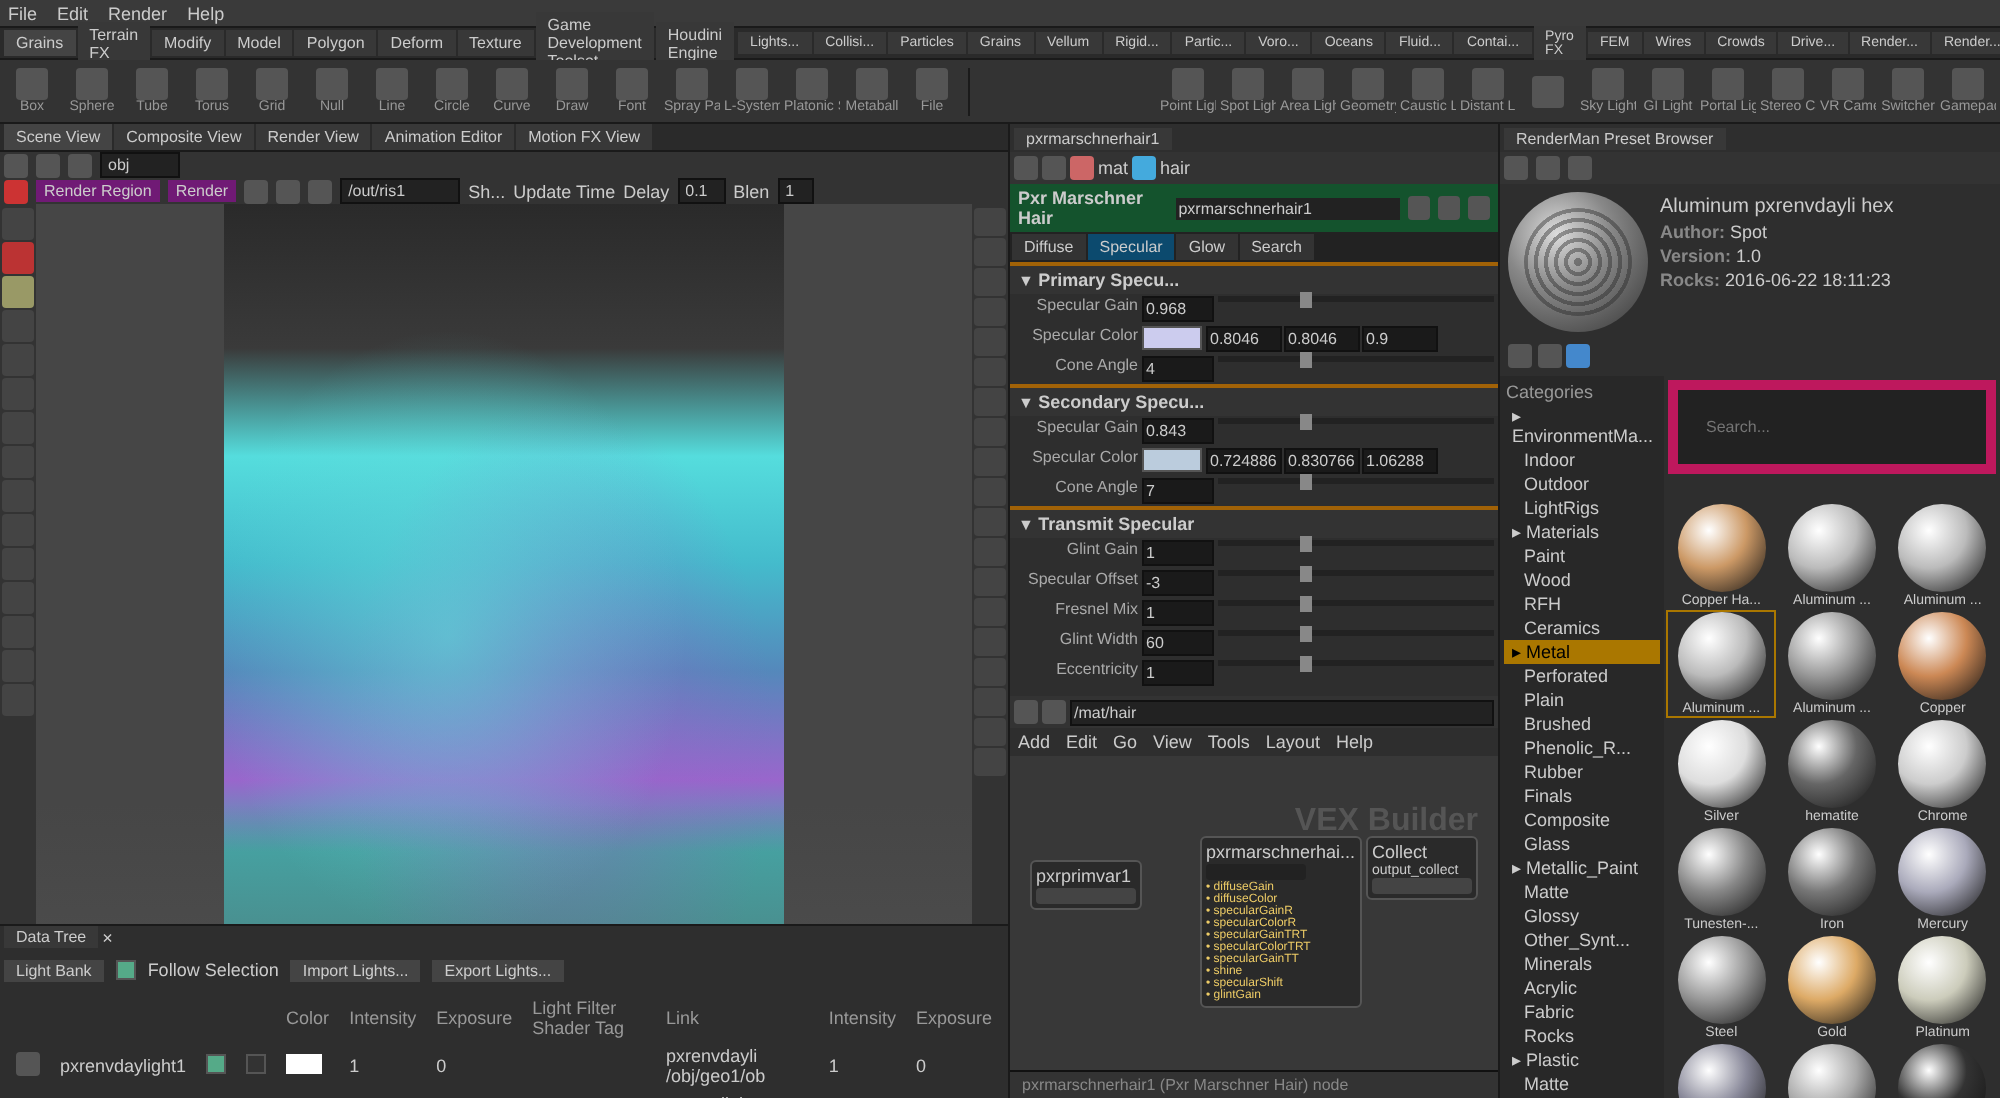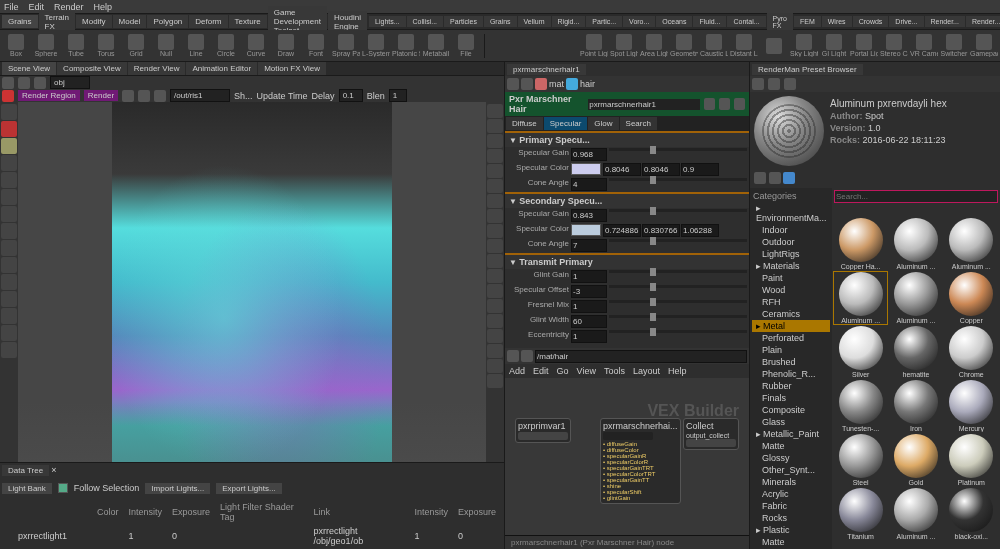--- a/index.html
+++ b/index.html
@@ -73,21 +73,21 @@
 .preset-meta{flex:1;font-size:8px}
 .preset-meta div{margin:2px 0}
 .preset-meta b{color:#888}
 .preset-body{flex:1;display:flex;overflow:hidden}
 .cat-tree{width:82px;background:#282828;padding:2px;overflow:hidden;font-size:8px}
 .cat-h{color:#999;padding:1px}
 .cat-item{padding:1px 0 1px 10px;cursor:pointer}
 .cat-item.sel{background:#a70;color:#000}
 .cat-item.exp{padding-left:4px}
 .grid{flex:1;padding:2px;overflow:hidden}
-.srch{width:100%;background:#222;border:1px solid #be185d;padding:1px;margin-bottom:15px;font-size:8px}
+.srch{width:100%;background:#222;border:5px solid #be185d;padding:14px;margin-bottom:15px;font-size:8px}
 .gitems{display:grid;grid-template-columns:repeat(3,1fr);gap:2px}
 .gitem{display:flex;flex-direction:column;align-items:center;cursor:pointer}
 .gitem.sel{outline:1px solid #a70}
 .gball{width:44px;height:44px;border-radius:50%;background:radial-gradient(circle at 35% 30%,#eee,#888 45%,#222)}
 .glabel{font-size:7px;margin-top:1px;white-space:nowrap;overflow:hidden;width:100%;text-align:center}
 .status{height:14px;background:#333;border-top:1px solid #111;padding:2px 6px;font-size:8px;color:#888}
 .icn{width:12px;height:12px;background:#555;display:inline-block;border-radius:2px}
 </style>
 </head>
 <body>
@@ -352,20 +352,33 @@
                 <th>Intensity</th>
                 <th>Exposure</th>
                 <th>Light Filter Shader Tag</th>
                 <th>Link</th>
                 <th>Intensity</th>
                 <th>Exposure</th>
               </tr>
 </tbody>
             <tbody id="lrows">
               <tr>
+                <td><span class="icn"></span></td>
+                <td>pxrenvdaylight1</td>
+                <td><span class="check on"></span></td>
+                <td><span class="check"></span></td>
+                <td><span class="swatch" style="background:#fff"></span></td>
+                <td>1</td>
+                <td>0</td>
+                <td></td>
+                <td>pxrenvdayli /obj/geo1/ob</td>
+                <td>1</td>
+                <td>0</td>
+              </tr>
+              <tr>
                 <td></td>
                 <td>pxrrectlight1</td>
                 <td></td>
                 <td></td>
                 <td></td>
                 <td>1</td>
                 <td>0</td>
                 <td></td>
                 <td>pxrrectlight /obj/geo1/ob</td>
                 <td>1</td>
@@ -443,21 +456,21 @@
           </div>
         </div>
 <div class="prow">
           <label>Cone Angle</label>
           <input value="7" style="">
           <div class="slider"></div>
         </div>
 </div>
 
 <div class="param-sec">
-        <div class="sec-h">▼ <span>Transmit Primary</span></div>
+        <div class="sec-h">▼ <span>Transmit Specular</span></div>
 <div class="prow">
           <label>Glint Gain</label>
           <input value="1" style="">
           <div class="slider"></div>
         </div>
 <div class="prow">
           <label>Specular Offset</label>
           <input value="-3" style="">
           <div class="slider"></div>
         </div>
@@ -487,21 +500,21 @@
         <span>Add</span>
         <span>Edit</span>
         <span>Go</span>
         <span>View</span>
         <span>Tools</span>
         <span>Layout</span>
         <span>Help</span>
       </div>
 <div class="node-area">
 <div class="vex">VEX Builder</div>
-<div class="node" style="left:10px;top:40px">
+<div class="node" style="left:10px;top:52px">
           <div class="node-t">pxrprimvar1</div>
           <div class="node-b"></div>
         </div>
 <div class="node" style="left:95px;top:40px">
           <div class="node-t">pxrmarschnerhai...</div>
           <div class="node-b" style="background:#222"></div>
 <div style="font-size:6px;color:#ec6;margin-top:1px">• diffuseGain<br>• diffuseColor<br>• specularGainR<br>• specularColorR<br>• specularGainTRT<br>• specularColorTRT<br>• specularGainTT<br>• shine<br>• specularShift<br>• glintGain</div>
         </div>
 <div class="node" style="right:10px;top:40px">
           <div class="node-t">Collect</div>

